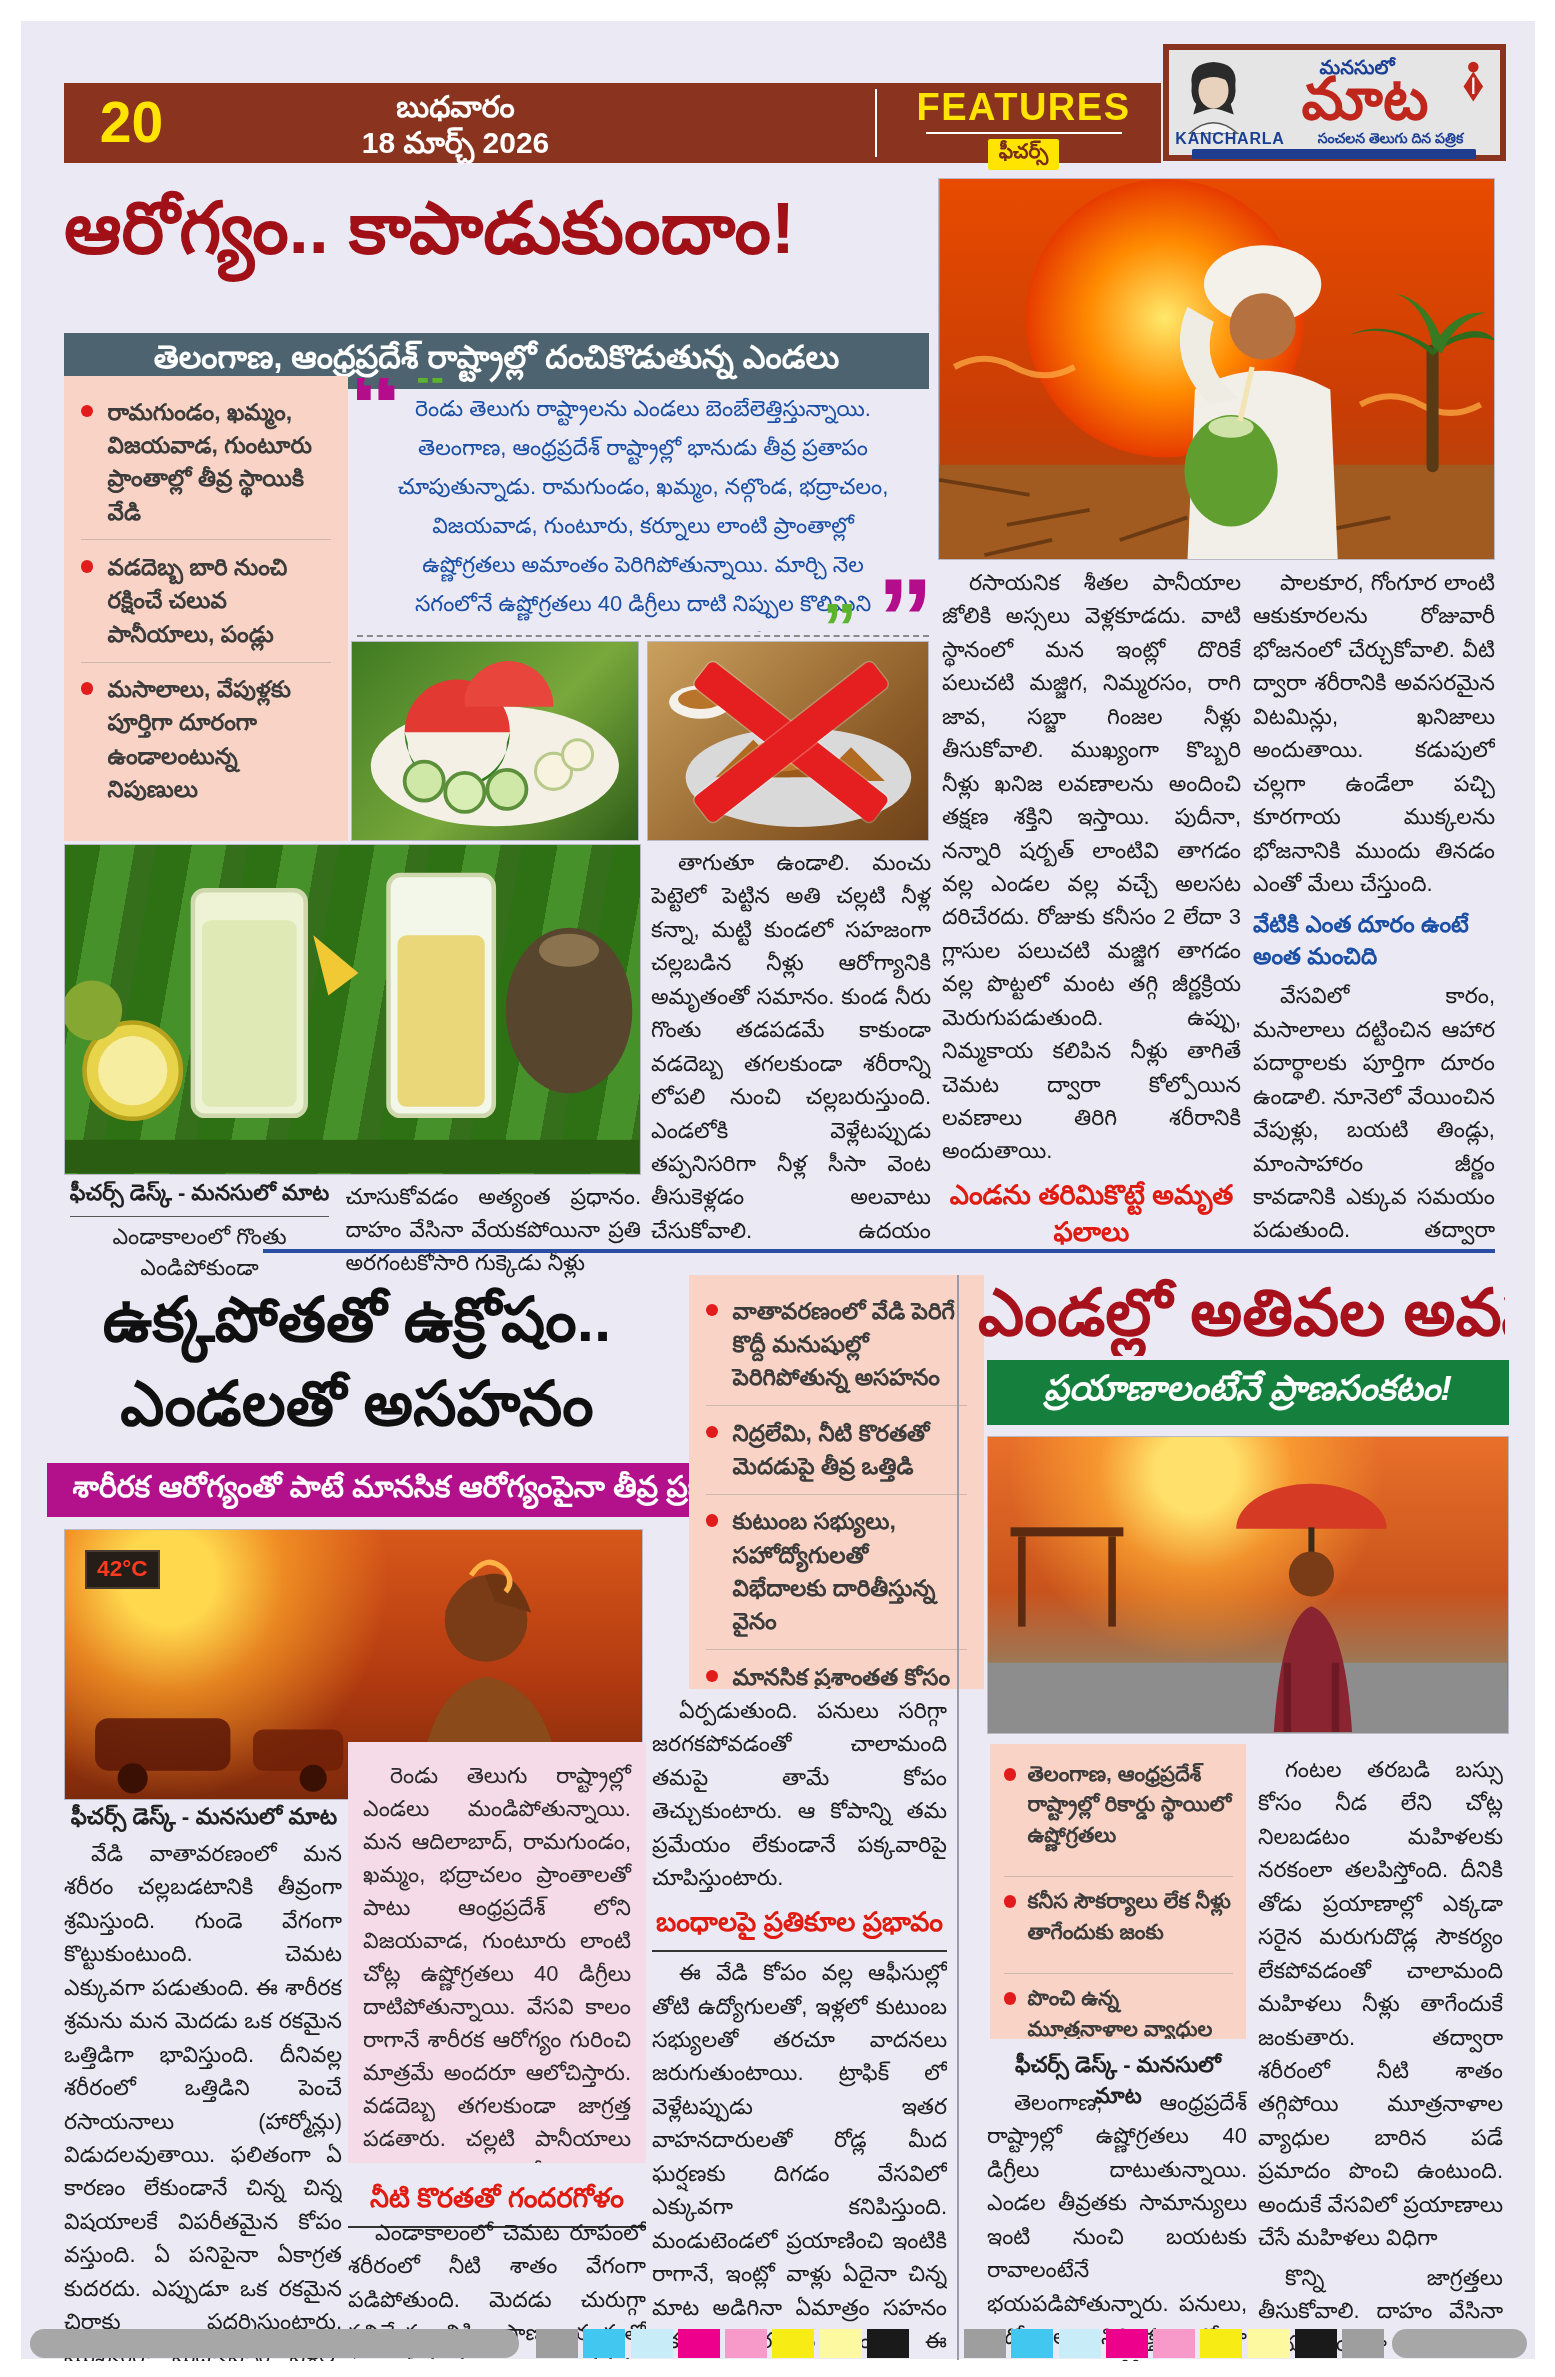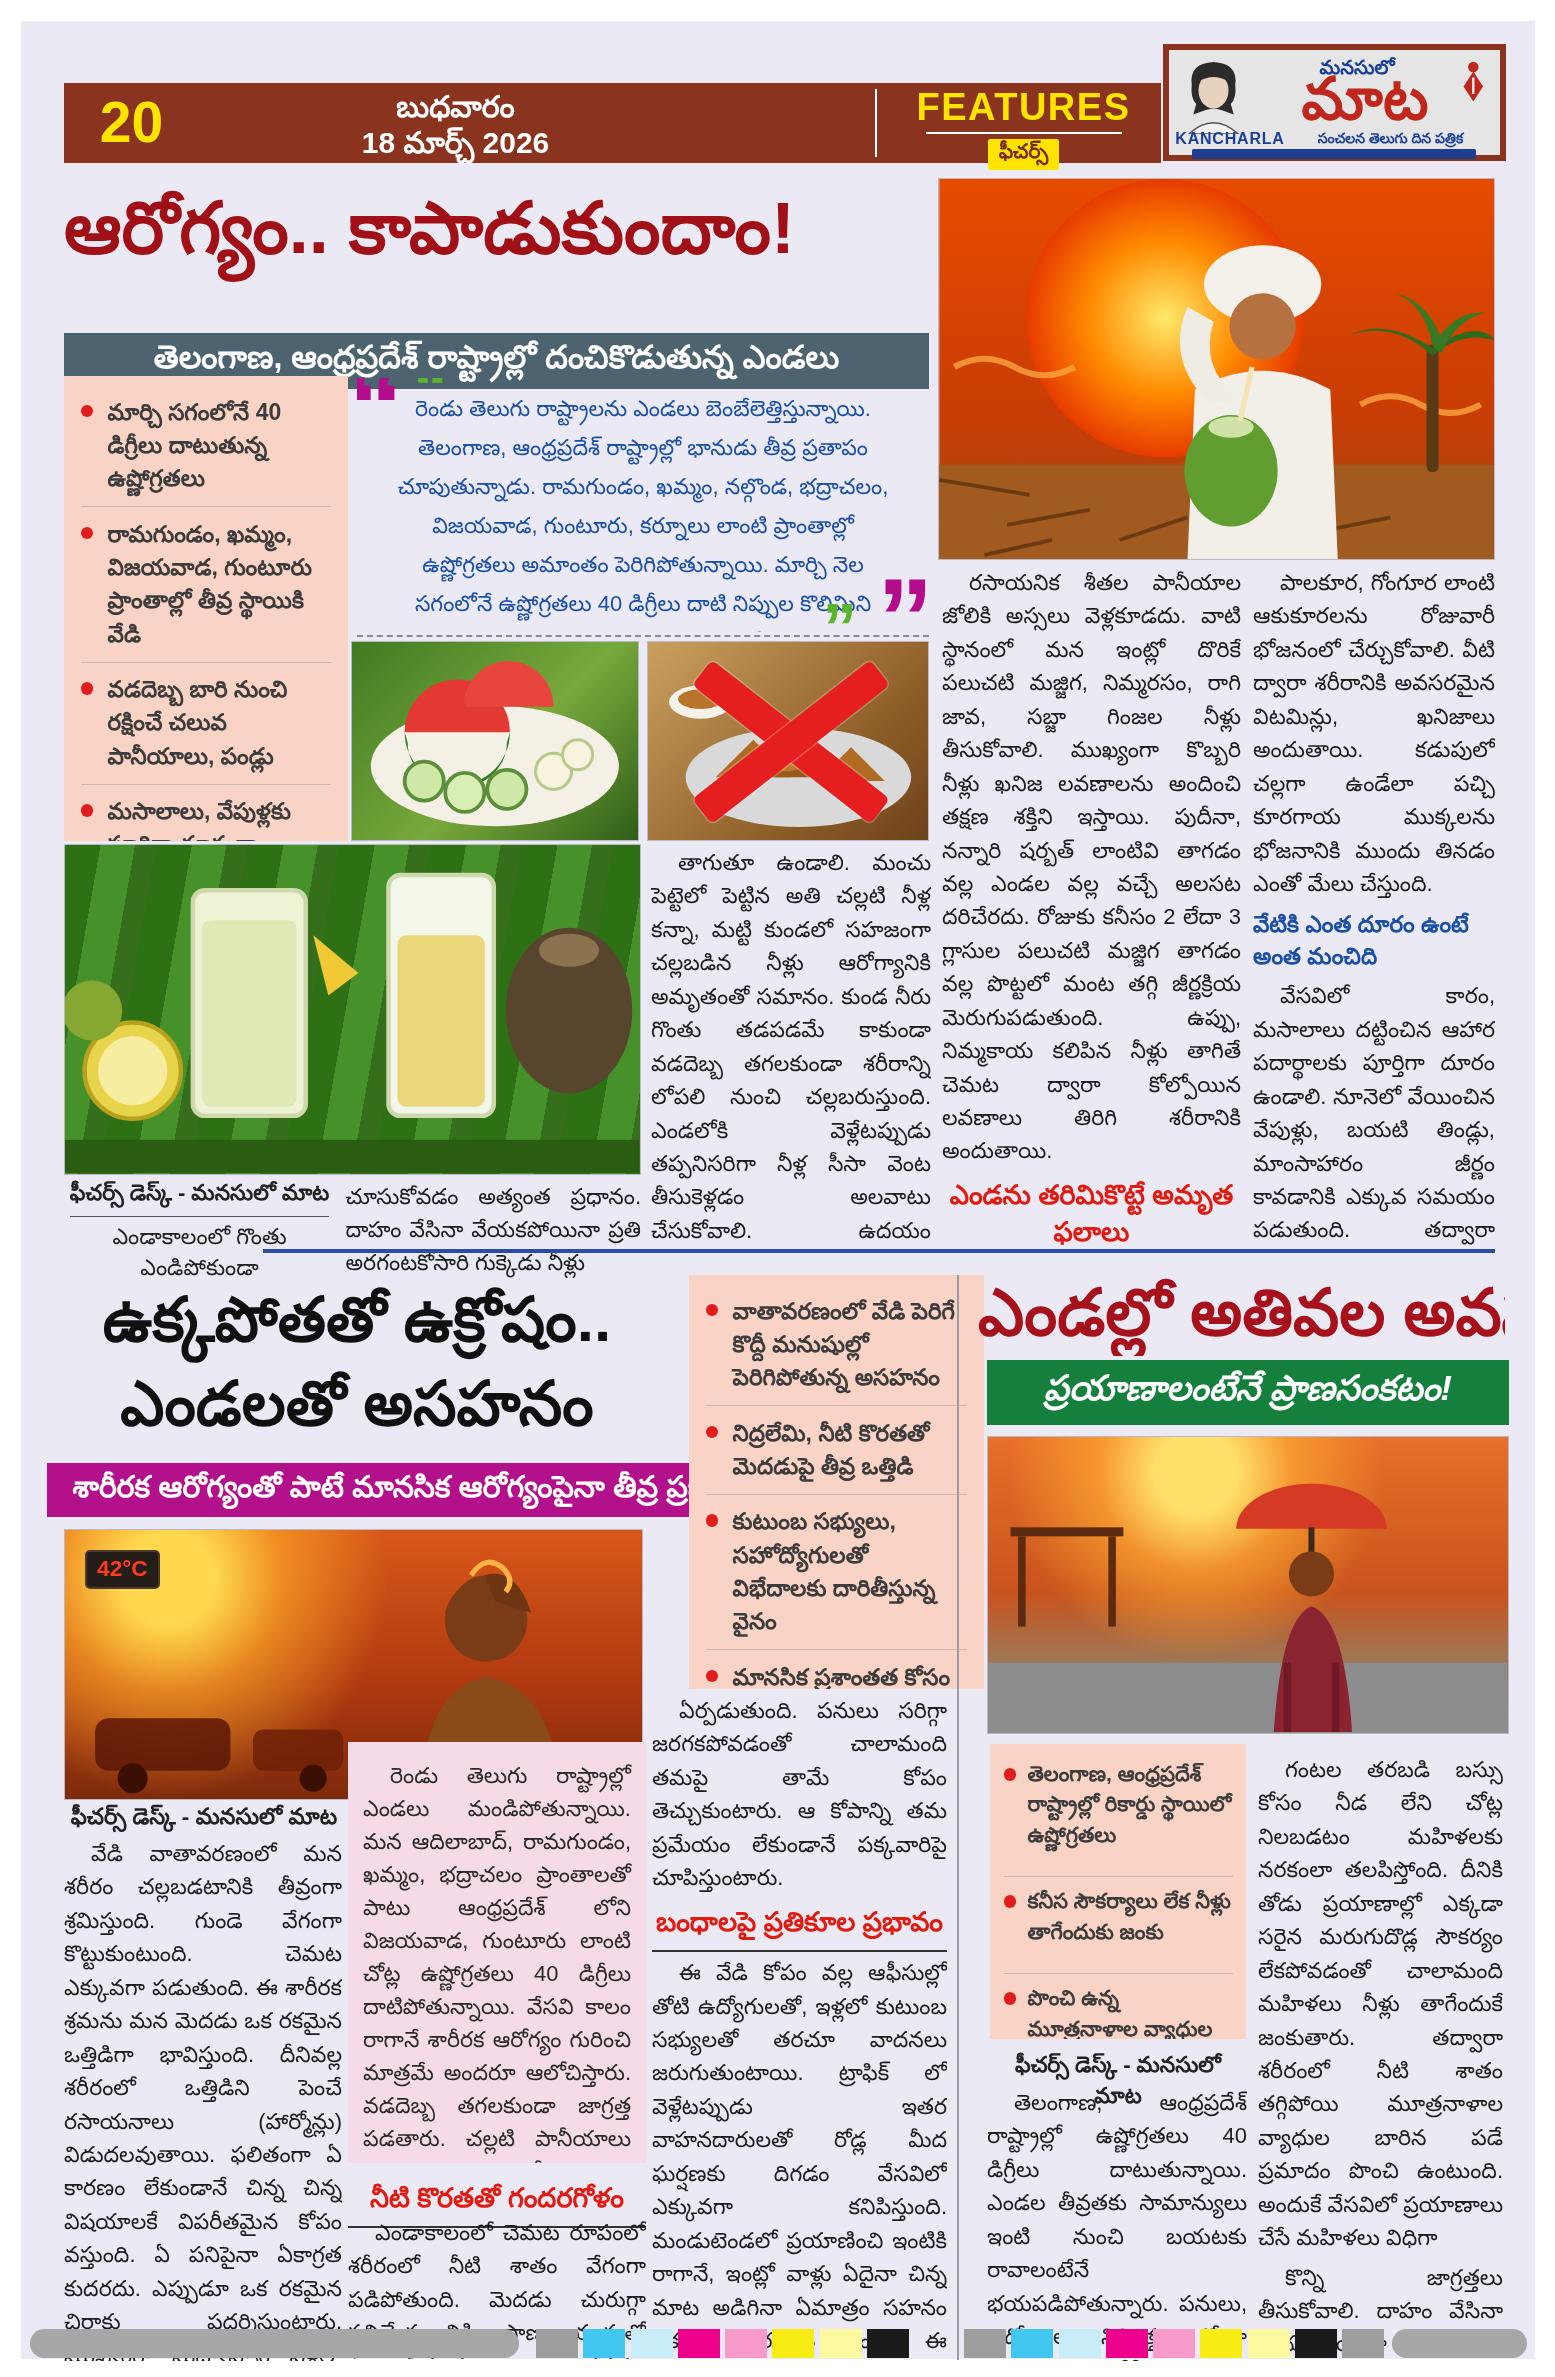--- a/index.html
+++ b/index.html
@@ -71,21 +71,21 @@
   #col-b{left:1253px;top:566px;width:242px;height:682px;}
   #blue-rule{left:263px;top:1249px;width:1232px;height:3.8px;background:#2a4da4;}
 
   
   #bl-headline{left:71px;top:1278px;width:572px;height:181px;text-align:center;color:#101010;font-weight:bold;font-size:62px;line-height:1.35;}
   #bl-strap{left:47px;top:1463px;width:734px;height:54px;background:#b3108b;color:#ffffff;font-size:30px;font-weight:bold;display:flex;align-items:center;justify-content:center;overflow:hidden;}
   #bullets-bl{left:652px;top:1275px;width:295px;height:414px;margin-left:37px;}
   #img-traffic{left:64px;top:1529px;width:579px;height:271px;background:
       radial-gradient(circle at 18% 18%, #ffd84d 0 9%, rgba(255,170,40,.65) 22%, rgba(255,120,20,0) 42%),
       linear-gradient(180deg,#d8581a,#b23a10 55%,#7d2a0c);}
-  #temp-sign{position:absolute;left:19.6px;top:19.6px;background:#241d18;color:#ff3b1f;font-size:22.6px;font-weight:bold;padding:4.5px 10.5px;border:2.3px solid #4a3b30;border-radius:5px;}
+  #temp-sign{position:absolute;left:19.6px;top:19.6px;background:#241d18;color:#ff3b1f;font-size:22.6px;font-weight:bold;padding:4.5px 10.5px;border:2.3px solid #4a3b30;border-radius:0;}
   #bl-pinkbox{left:348px;top:1742px;width:298px;height:421px;background:#f5dbe7;box-sizing:border-box;padding:16.6px 15px;overflow:hidden;z-index:3;}
   #bl-pinkbox p{margin:0;font-size:22px;line-height:1.5;color:#2a2a2a;text-align:justify;text-indent:27px;}
   #bl-caption{left:64px;top:1804px;width:280px;text-align:center;font-size:22.6px;font-weight:bold;color:#222;}
   #bl-col1{left:64px;top:1837px;width:278px;height:524px;}
   #bl-col2-sub{left:348px;top:2171px;width:298px;}
   #bl-col2-para{left:348px;top:2216px;width:298px;height:143px;}
   #bl-col3{left:652px;top:1694px;width:295px;height:667px;}
 
   
   #v-divider{left:957px;top:1275px;width:2.3px;height:1085px;background:#9a9aa8;}
@@ -154,21 +154,20 @@
     <div class="abs" id="mh-publisher">KANCHARLA</div>
     <div class="abs" id="mh-tagline">సంచలన తెలుగు దిన పత్రిక</div>
     <div class="abs" id="mh-navybar"></div>
   </div>
 
   <div class="abs" id="main-headline">ఆరోగ్యం.. కాపాడుకుందాం!</div>
   <div class="abs" id="main-strap">తెలంగాణ, ఆంధ్రప్రదేశ్ రాష్ట్రాల్లో దంచికొడుతున్న ఎండలు</div>
 
   <div class="abs bullet-box" id="bullets-main">
     <ul>
-      <li><span class="bullet-dot"></span><span>మార్చి సగంలోనే 40 డిగ్రీలు దాటుతున్న ఉష్ణోగ్రతలు</span></li>
       <li><span class="bullet-dot"></span><span>రామగుండం, ఖమ్మం, విజయవాడ, గుంటూరు ప్రాంతాల్లో తీవ్ర స్థాయికి వేడి</span></li>
       <li><span class="bullet-dot"></span><span>వడదెబ్బ బారి నుంచి రక్షించే చలువ పానీయాలు, పండ్లు</span></li>
       <li><span class="bullet-dot"></span><span>మసాలాలు, వేపుళ్లకు పూర్తిగా దూరంగా ఉండాలంటున్న నిపుణులు</span></li>
 
     </ul>
   </div>
 
   <div class="abs" id="quote-block">
     <span class="quote-glyph" id="oq-magenta">“</span>
     <span class="quote-glyph" id="oq-green">“</span>

